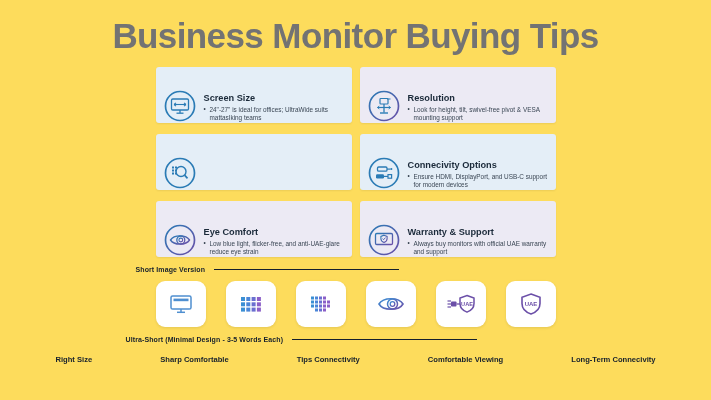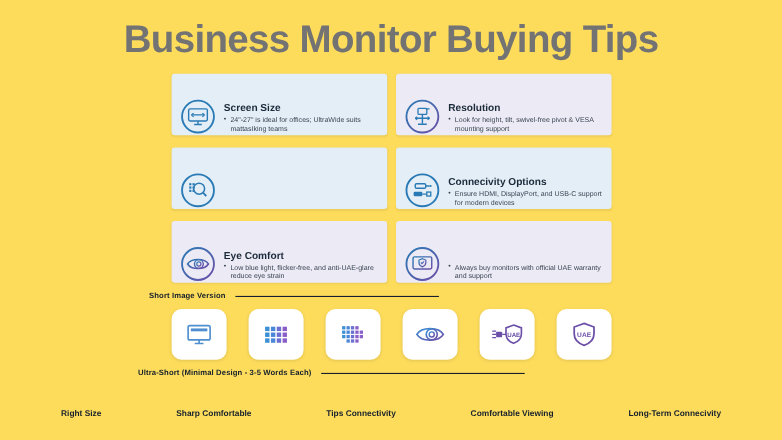--- a/index.html
+++ b/index.html
@@ -118,21 +118,21 @@
     display: flex;
     align-items: center;
     justify-content: center;
     box-shadow: 0 1px 3px rgba(0,0,0,0.10);
   }
   .tile svg { display: block; }
 
   
   .keyword-row {
     width: 600px;
-    margin: 28px auto 0 auto;
+    margin: 12px auto 0 auto;
     display: flex;
     justify-content: space-between;
     align-items: flex-end;
   }
   .keyword {
     font-size: 7.6px;
     font-weight: bold;
     color: #16202c;
     white-space: nowrap;
   }
@@ -251,20 +251,21 @@
         </defs>
         <circle cx="17" cy="17" r="14.5" fill="none" stroke="url(#g6)" stroke-width="1.7"></circle>
         <rect x="8.5" y="10.5" width="17" height="11" rx="1.3" fill="none" stroke="url(#g6)" stroke-width="1.3"></rect>
         <line x1="17" y1="21.5" x2="17" y2="24.3" stroke="url(#g6)" stroke-width="1.3"></line>
         <line x1="13.5" y1="24.6" x2="20.5" y2="24.6" stroke="url(#g6)" stroke-width="1.3"></line>
         <path d="M17 12.2 l3.1 1.2 v2.4 c0 2 -1.6 3.2 -3.1 3.8 c-1.5 -0.6 -3.1 -1.8 -3.1 -3.8 v-2.4 Z" fill="none" stroke="url(#g6)" stroke-width="1.1"></path>
         <path d="M15.6 15.6 l1 1.1 l1.9 -2.1" fill="none" stroke="url(#g6)" stroke-width="1"></path>
       </svg>
     </div>
     <div class="card-text">
+      <div class="card-title">Warranty &amp; Support</div>
       <div class="card-desc">Always buy monitors with official UAE warranty and support</div>
     </div>
   </div>
 
 </div>
 
 <div class="divider-row short-ver">
   <span class="divider-label">Short Image Version</span>
   <span class="divider-line"></span>
 </div>

